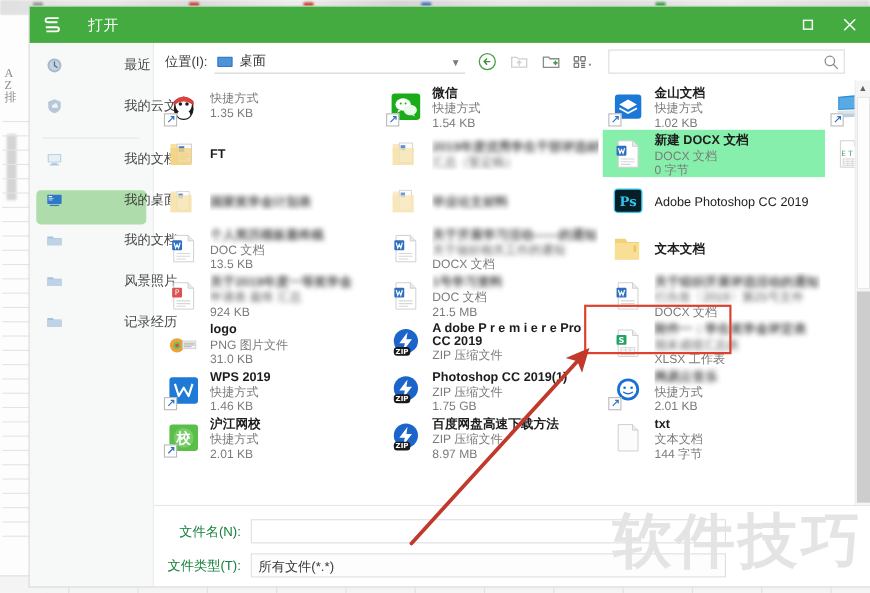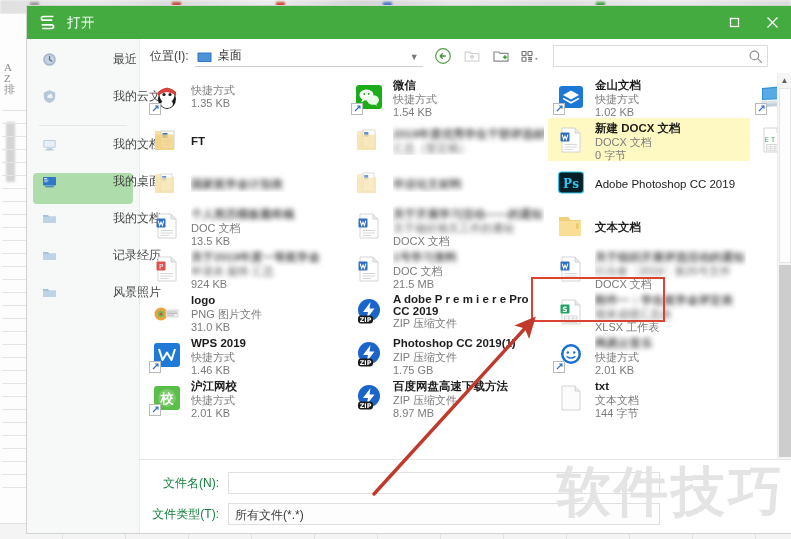--- a/index.html
+++ b/index.html
@@ -48,21 +48,21 @@
   
   #dialog {
     position: absolute; left: 27px; top: 6px; width: 764px; height: 527px;
     background: #ffffff; box-shadow: 0 0 0 1px #d2d2d2;
     display: flex; flex-direction: column;
   }
 
   
   .titlebar {
     height: 33px; background: #44ab40; display: flex; align-items: center;
-    flex: 0 0 33px; position: relative; color: #fff;
+    flex: 0 0 33px; position: relative; color: #fff; gap: 13px;
   }
   .wps-logo {
     width: 22px; height: 22px; margin-left: 9px; display: flex;
     align-items: center; justify-content: center;
   }
   .title-text {
     font-size: 13.5px; margin-left: 9px; letter-spacing: .5px; color: #ffffff;
   }
   .win-btns { position: absolute; right: 0; top: 0; height: 33px; display: flex; }
   .win-btn {
@@ -121,21 +121,21 @@
   .filearea { flex: 1; position: relative; min-height: 0; overflow: hidden; }
   .filegrid {
     position: absolute; inset: 0 14px 0 0;
     display: flex; flex-direction: column; flex-wrap: wrap;
     align-content: flex-start; padding: 2px 0 0 4px;
   }
   .fileitem {
     width: 202px; height: 43px; display: flex; align-items: center;
     padding: 0 4px 0 6px; cursor: default;
   }
-  .fileitem.selected { background: #fef9c3; }
+  .fileitem.selected { background: #86efac; }
   .fi-icon {
     width: 34px; height: 34px; flex: 0 0 34px; margin-right: 7px; position: relative;
     display: flex; align-items: center; justify-content: center;
   }
   .fi-text { min-width: 0; flex: 1; overflow: hidden; }
   .fi-name {
     font-size: 11.5px; color: #1d1d1d; font-weight: bold; line-height: 13px;
     white-space: nowrap; overflow: hidden;
   }
   .fi-sub { font-size: 11px; color: #7b7b7b; line-height: 13px; white-space: nowrap; }
@@ -354,31 +354,31 @@
         <span class="side-label">我的文档</span>
       </div>
 
       <div class="side-item">
         <span class="sicon">
           <svg width="15" height="15" viewBox="0 0 15 15">
             <path d="M1 4 H6 L7.2 5.4 H14 V12 H1 Z" fill="#a9c2dc"></path>
             <path d="M1 5.9 H14 V12 H1 Z" fill="#bed3e6"></path>
           </svg>
         </span>
-        <span class="side-label">记录经历</span>
+        <span class="side-label">风景照片</span>
       </div>
 
       <div class="side-item">
         <span class="sicon">
           <svg width="15" height="15" viewBox="0 0 15 15">
             <path d="M1 4 H6 L7.2 5.4 H14 V12 H1 Z" fill="#a9c2dc"></path>
             <path d="M1 5.9 H14 V12 H1 Z" fill="#bed3e6"></path>
           </svg>
         </span>
-        <span class="side-label">风景照片</span>
+        <span class="side-label">记录经历</span>
       </div>
     </div>
 
     <div class="main">
 
       <div class="toolbar">
         <span class="loc-label">位置(I):</span>
         <div class="loc-combo">
           <span class="loc-ico">
             <svg width="15" height="12" viewBox="0 0 15 12">

